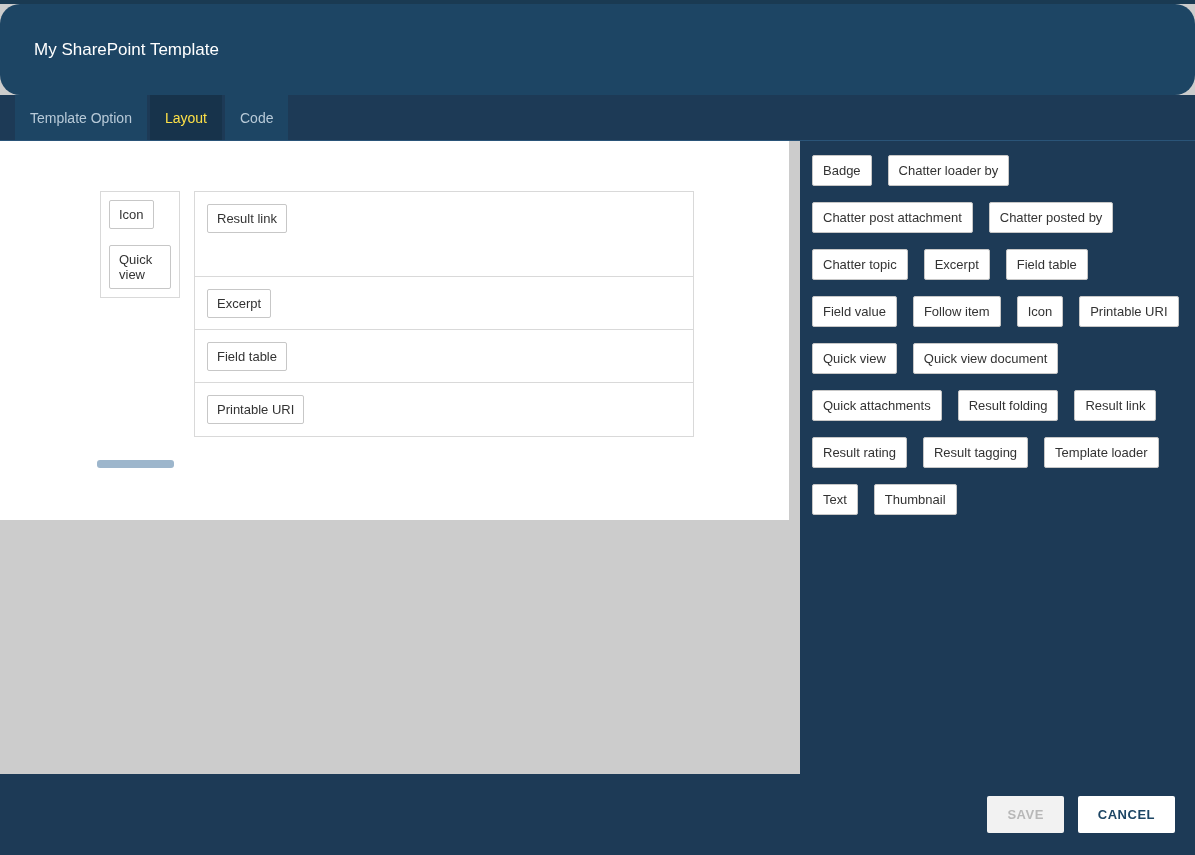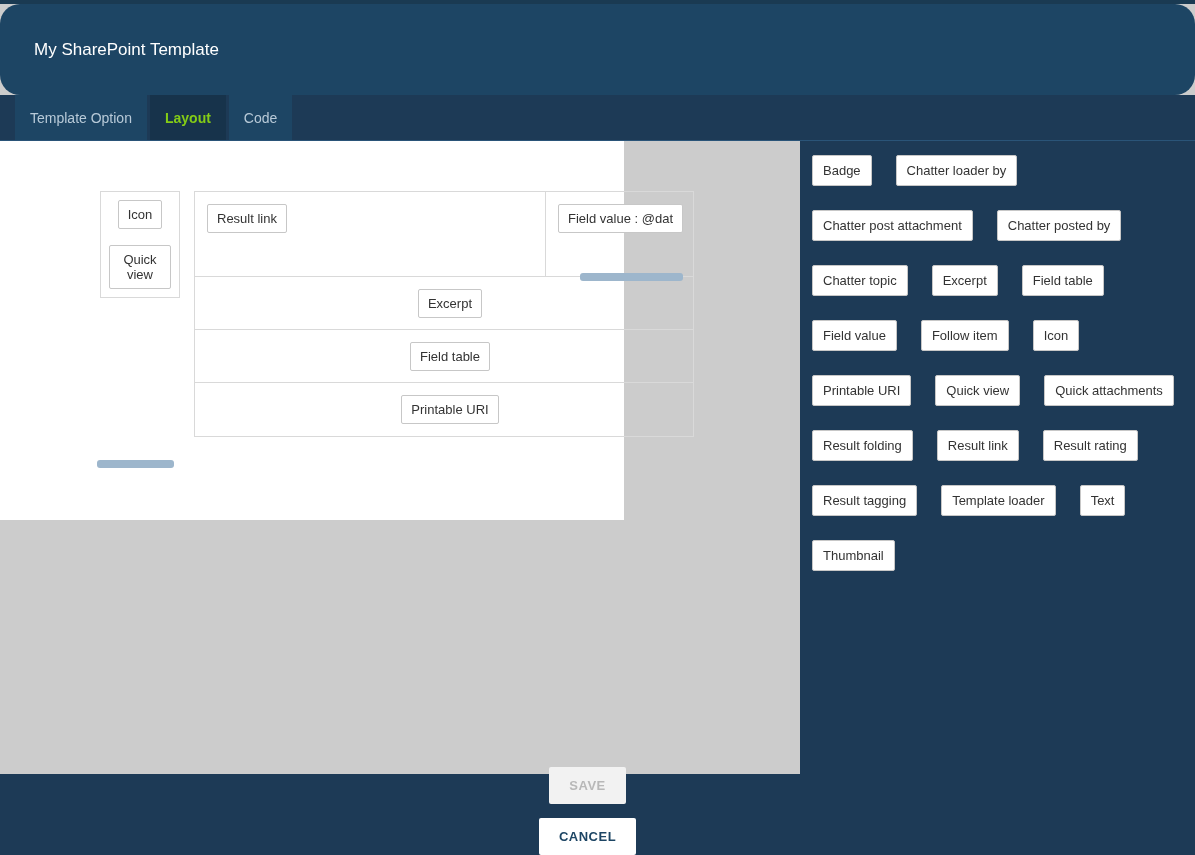--- a/index.html
+++ b/index.html
@@ -41,39 +41,38 @@
   align-items: center;
   padding: 0 15px;
   color: #b8cad8;
   font-size: 14px;
   cursor: pointer;
   background: #1d4564;
   margin-right: 3px;
 }
 .tab.active {
   background: #17334b;
-  color: #84cc16;
-  font-weight: bold;
+  color: #fde047;
+  font-weight: normal;
 }
 .main-area {
   display: flex;
   height: 653px;
 }
 .canvas-container {
   width: 800px;
   background: #cccccc;
   position: relative;
 }
 .canvas-white {
   background: #ffffff;
-  width: 624px;
+  width: 789px;
   height: 379px;
   position: relative;
   padding: 50px 0 0 100px;
-  text-align: center;
 }
 .layout-frame {
   position: relative;
 }
 .left-col {
   position: absolute;
   left: 0;
   top: 0;
   width: 80px;
   border: 1px solid #d9d9d9;
@@ -138,21 +137,21 @@
   cursor: move;
 }
 .sidebar {
   flex: 1;
   background: #1d3a56;
   padding: 14px 12px;
 }
 .palette {
   display: flex;
   flex-wrap: wrap;
-  gap: 24px;
+  gap: 16px;
 }
 .palette-item {
   background: #ffffff;
   border: 1px solid #c7c7c7;
   padding: 7px 10px;
   font-size: 13px;
   color: #333333;
   border-radius: 2px;
   cursor: pointer;
 }
@@ -161,21 +160,20 @@
   bottom: 0;
   left: 0;
   right: 0;
   height: 81px;
   background: #1d3a56;
   display: flex;
   justify-content: flex-end;
   align-items: center;
   padding-right: 20px;
   gap: 14px;
-  flex-direction: column;
 }
 .btn {
   padding: 11px 20px;
   font-size: 13px;
   font-weight: bold;
   border: none;
   border-radius: 2px;
   cursor: pointer;
   letter-spacing: 0.5px;
 }
@@ -211,24 +209,20 @@
         <div class="left-col">
           <div class="chip">Icon</div>
           <div class="chip">Quick view</div>
           <div class="left-indicator"></div>
         </div>
 
         <div class="right-col">
           <div class="row1">
             <div>
               <span class="chip">Result link</span>
-            </div>
-            <div class="row1-right">
-              <span class="chip">Field value : @dat</span>
-              <div class="row1-indicator"></div>
             </div>
           </div>
           <div class="row">
             <span class="chip">Excerpt</span>
           </div>
           <div class="row">
             <span class="chip">Field table</span>
           </div>
           <div class="row">
             <span class="chip">Printable URI</span>
@@ -246,20 +240,21 @@
       <div class="palette-item">Chatter post attachment</div>
       <div class="palette-item">Chatter posted by</div>
       <div class="palette-item">Chatter topic</div>
       <div class="palette-item">Excerpt</div>
       <div class="palette-item">Field table</div>
       <div class="palette-item">Field value</div>
       <div class="palette-item">Follow item</div>
       <div class="palette-item">Icon</div>
       <div class="palette-item">Printable URI</div>
       <div class="palette-item">Quick view</div>
+      <div class="palette-item">Quick view document</div>
       <div class="palette-item">Quick attachments</div>
       <div class="palette-item">Result folding</div>
       <div class="palette-item">Result link</div>
       <div class="palette-item">Result rating</div>
       <div class="palette-item">Result tagging</div>
       <div class="palette-item">Template loader</div>
       <div class="palette-item">Text</div>
       <div class="palette-item">Thumbnail</div>
     </div>
   </div>

